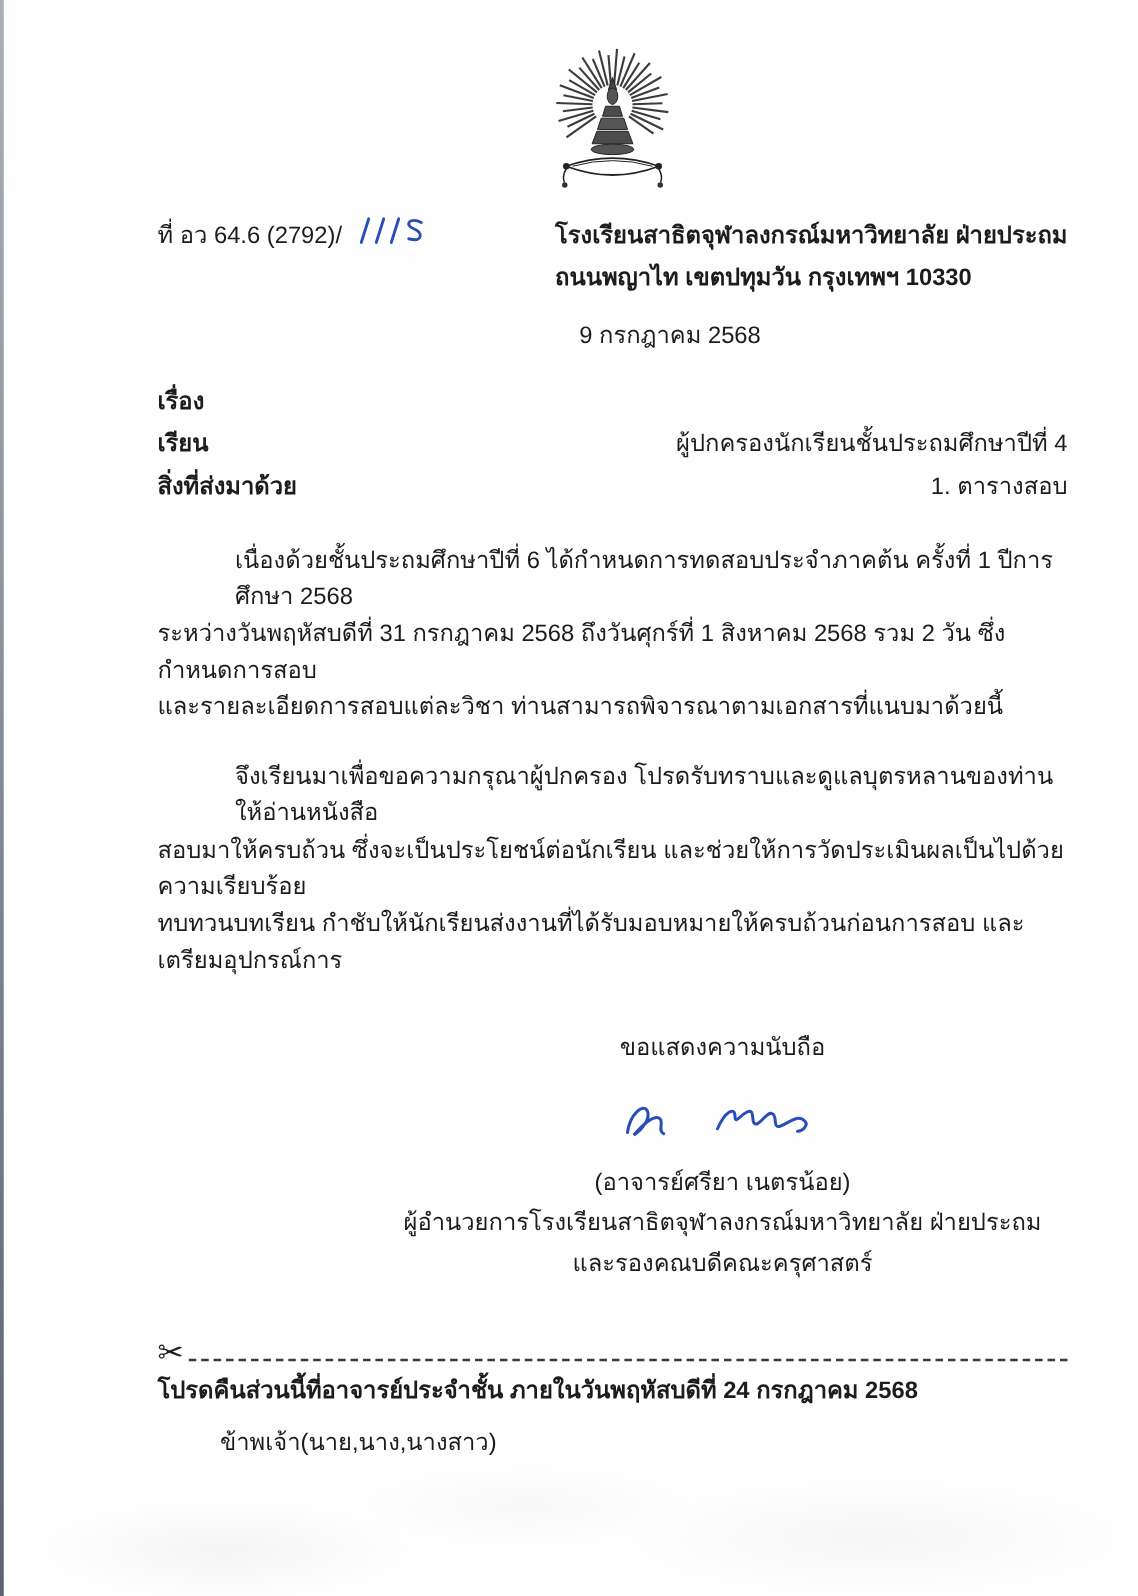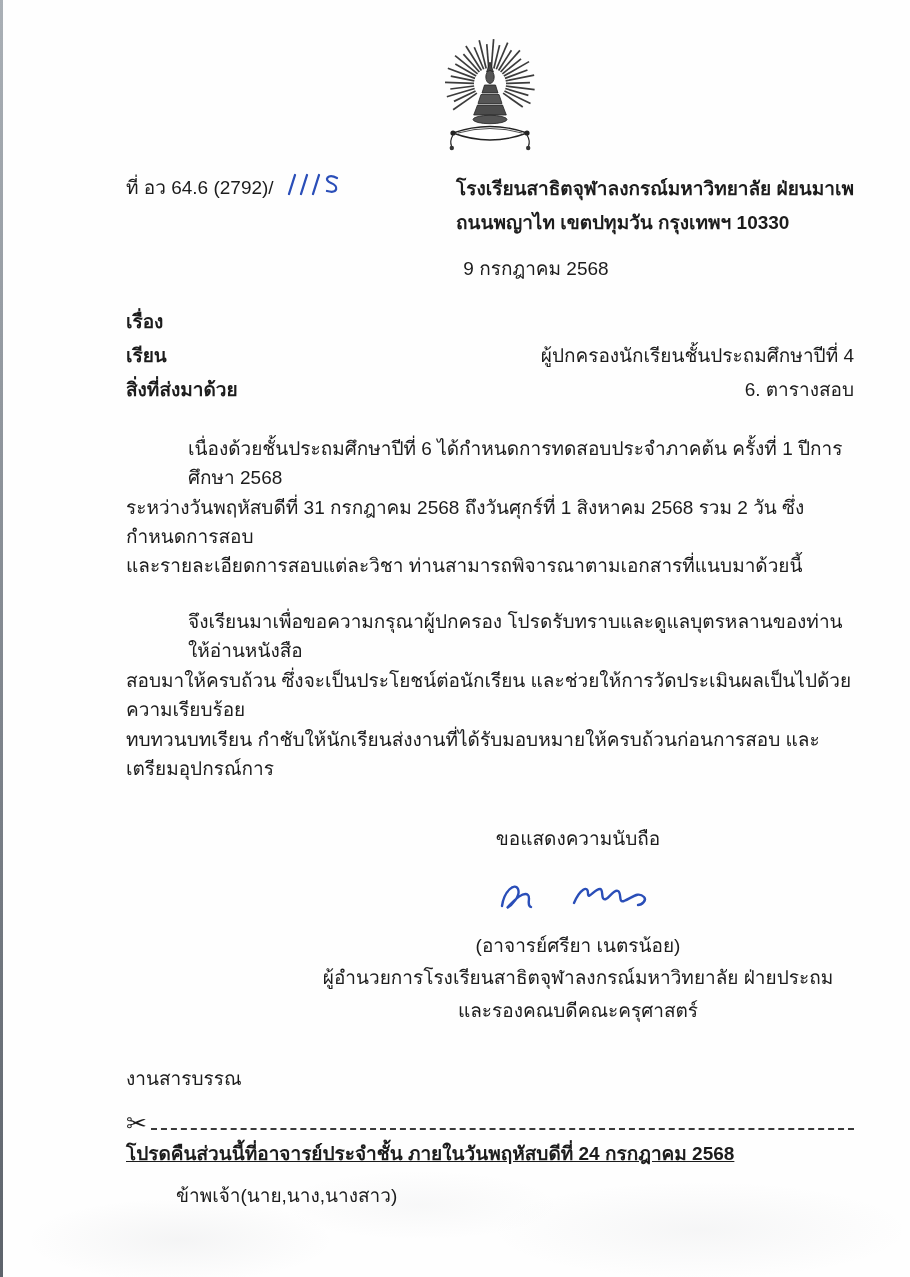--- a/index.html
+++ b/index.html
@@ -43,21 +43,21 @@
   .closing{margin-top:40px;text-align:center;transform:translateX(88px);}
   .closing .sig{margin:16px 0 2px 0;}
   .closing div{line-height:1.7;}
 
   .contact{margin-top:36px;line-height:1.7;}
 
   .cutline{display:flex;align-items:flex-end;margin-top:10px;}
   .scissors{font-size:25px;line-height:1;transform:translateY(6px);flex:0 0 auto;}
   .dashline{flex:1;border-bottom:2px dashed #3a3a3a;height:16px;margin-left:4px;}
 
-  .return-line{margin-top:9px;font-weight:700;text-decoration:underline;}
+  .return-line{margin-top:9px;font-weight:700;}
 
   .slip{margin-top:10px;line-height:1.74;}
   .slip-line1{padding-left:50px;}
 </style>
 </head>
 <body>
 
 <div class="scan-noise"></div>
 <div class="scan-edge"></div>
 
@@ -115,39 +115,39 @@
       <span>ที่ อว 64.6 (2792)/</span><svg width="62" height="26" viewBox="0 0 62 26" role="img" aria-label="1115">
         <g fill="none" stroke="#2a4eb8" stroke-width="2.3" stroke-linecap="round">
           <path d="M9,22 L15,3"></path>
           <path d="M21,22 L27,3"></path>
           <path d="M33,22 L39,3"></path>
           <path d="M57,6 C48,1 43,8 51,11 C59,14 58,22 47,19"></path>
         </g>
       </svg>
     </div>
     <div class="school">
-      <div>โรงเรียนสาธิตจุฬาลงกรณ์มหาวิทยาลัย ฝ่ยนมาเพ</div>
+      <div>โรงเรียนสาธิตจุฬาลงกรณ์มหาวิทยาลัย ฝ่ายประถม</div>
       <div>ถนนพญาไท เขตปทุมวัน กรุงเทพฯ 10330</div>
     </div>
   </div>
 
   <div class="date-line">9 กรกฎาคม 2568</div>
 
   <div class="meta">
     <div class="meta-line">
       <span class="lbl">เรื่อง</span>
     </div>
     <div class="meta-line">
       <span class="lbl">เรียน</span>
       <span>ผู้ปกครองนักเรียนชั้นประถมศึกษาปีที่ 4</span>
     </div>
     <div class="meta-line">
       <span class="lbl-wide">สิ่งที่ส่งมาด้วย</span>
       <span class="att-items">
-        <div>6. ตารางสอบ</div>
+        <div>1. ตารางสอบ</div>
       </span>
     </div>
   </div>
 
   <p class="para">
     <span class="first">เนื่องด้วยชั้นประถมศึกษาปีที่ 6 ได้กำหนดการทดสอบประจำภาคต้น ครั้งที่ 1 ปีการศึกษา 2568</span>
     <span>ระหว่างวันพฤหัสบดีที่ 31 กรกฎาคม 2568 ถึงวันศุกร์ที่ 1 สิงหาคม 2568 รวม 2 วัน ซึ่งกำหนดการสอบ</span>
     <span>และรายละเอียดการสอบแต่ละวิชา ท่านสามารถพิจารณาตามเอกสารที่แนบมาด้วยนี้</span>
   </p>
   <p class="para">
@@ -163,21 +163,20 @@
         <path d="M14,34 C16,19 27,10 30,17 C33,24 23,34 19,36 C27,27 36,19 40,23 C43,26 38,33 43,35"></path>
         <path d="M86,31 C92,17 100,13 100,21 C100,29 106,17 112,17 C116,17 112,29 118,27 C122,25 126,17 130,19 C134,21 130,31 136,29 C144,26 150,19 156,25 C159,28 154,33 150,33"></path>
       </g>
     </svg>
     <div>(อาจารย์ศรียา เนตรน้อย)</div>
     <div>ผู้อำนวยการโรงเรียนสาธิตจุฬาลงกรณ์มหาวิทยาลัย ฝ่ายประถม</div>
     <div>และรองคณบดีคณะครุศาสตร์</div>
   </div>
 
   <div class="contact">
-    <div>งานสารบรรณ</div>
   </div>
 
   <div class="cutline">
     <span class="scissors">✂</span>
     <span class="dashline"></span>
   </div>
 
   <div class="return-line">โปรดคืนส่วนนี้ที่อาจารย์ประจำชั้น ภายในวันพฤหัสบดีที่ 24 กรกฎาคม 2568</div>
 
   <div class="slip">

